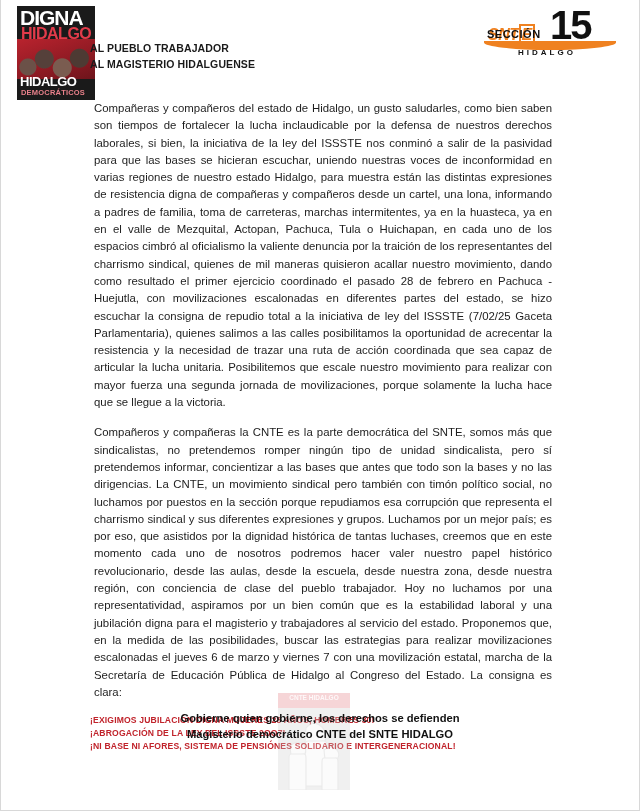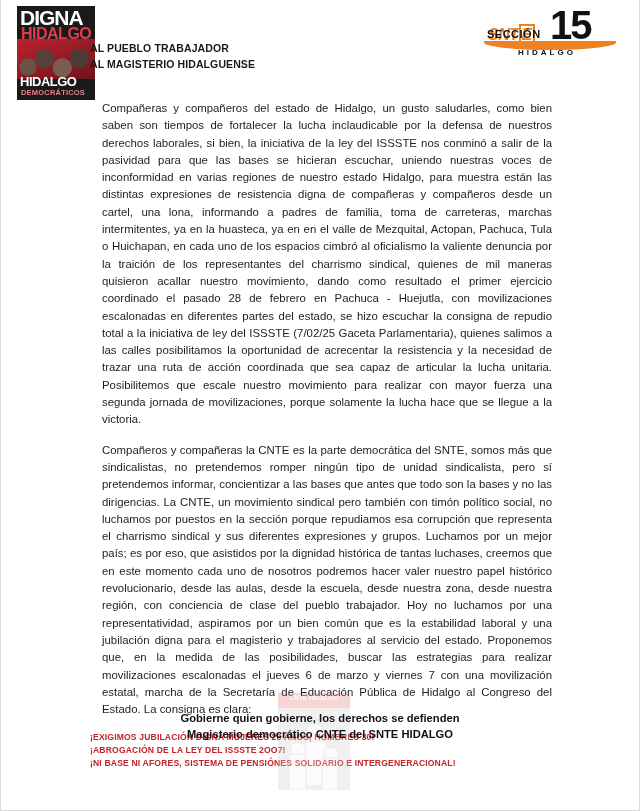--- a/index.html
+++ b/index.html
@@ -187,21 +187,21 @@
     left: 89px;
     top: 100px;
     width: 462px;
   }
   .para {
     font-family: "Liberation Sans", sans-serif;
     font-size: 11.4px;
     line-height: 17.3px;
     color: #1d1d1d;
     text-align: justify;
-    margin: 0 0 13px 12px;
+    margin: 0 0 13px 4px;
   }
 
   
   .slogans {
     margin-top: 4px;
   }
   .slogan {
     font-family: "Liberation Sans", sans-serif;
     font-weight: bold;
     font-size: 8.6px;

